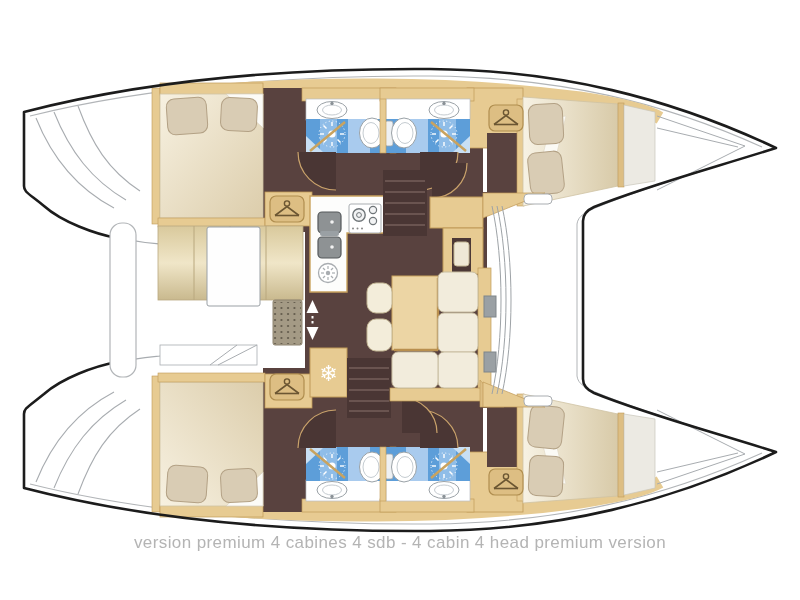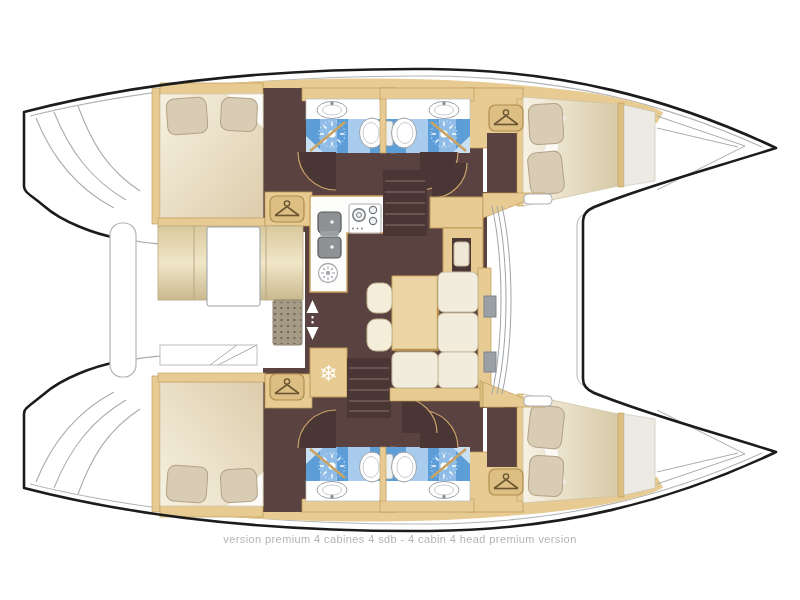--- a/index.html
+++ b/index.html
@@ -1,20 +1,20 @@
 <!DOCTYPE html>
 <html><head>
 <meta charset="utf-8">
 <style>
   html,body{margin:0;padding:0;background:#ffffff;}
   #stage{position:relative;width:800px;height:600px;background:#ffffff;overflow:hidden;
          font-family:"Liberation Sans", sans-serif;}
   #plan-svg{position:absolute;left:0;top:0;}
   #caption{position:absolute;left:0;top:533px;width:800px;text-align:center;
-           font-size:11px;letter-spacing:.4px;color:#b4b4b4;
+           font-size:17px;letter-spacing:.4px;color:#b4b4b4;
            font-family:"Liberation Sans", sans-serif;}
 </style>
 </head>
 <body>
 
 <div id="stage">
 <svg id="plan-svg" width="800" height="600" viewBox="0 0 800 600">
   <defs>
     <linearGradient id="matg" x1="0" y1="0" x2="1" y2="1">
       <stop offset="0" stop-color="#f7f1e1"></stop>

